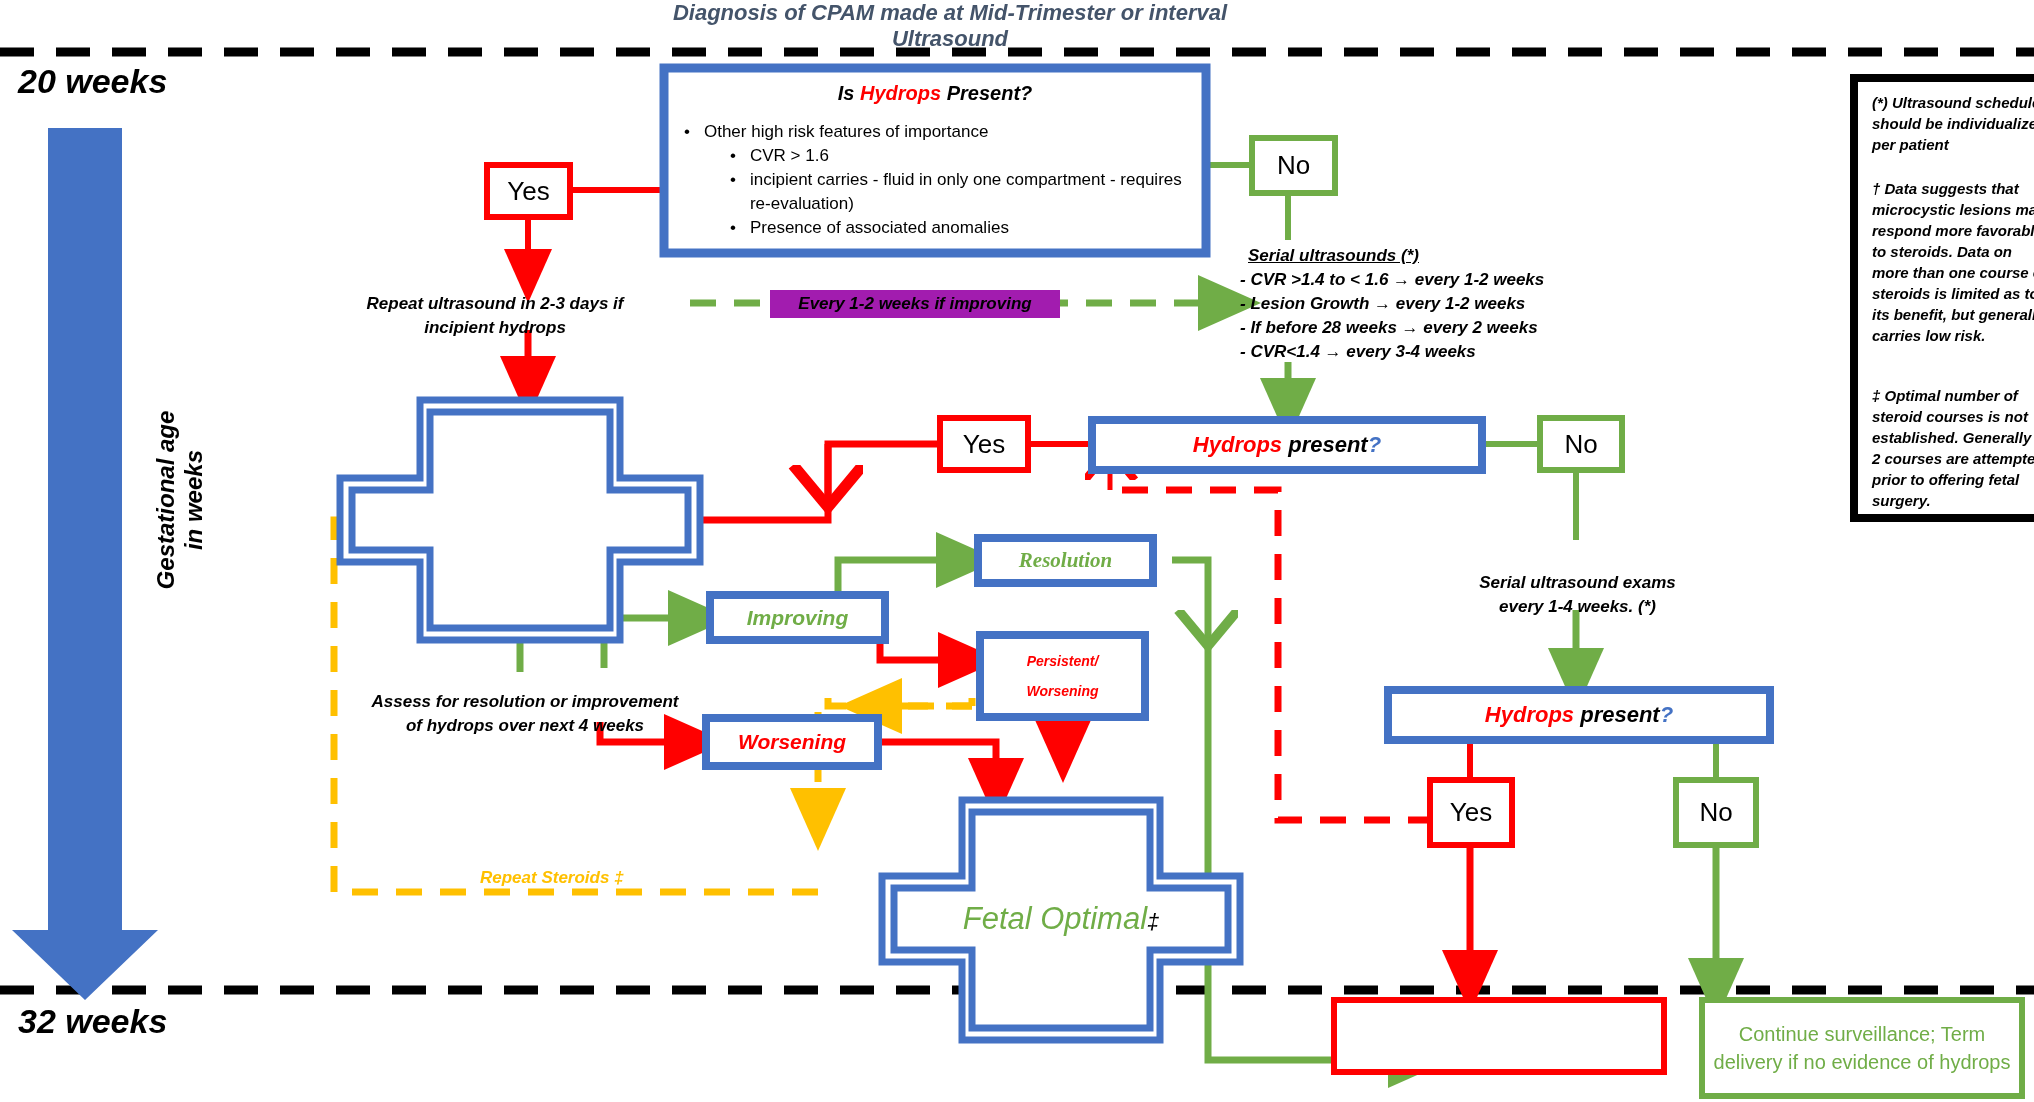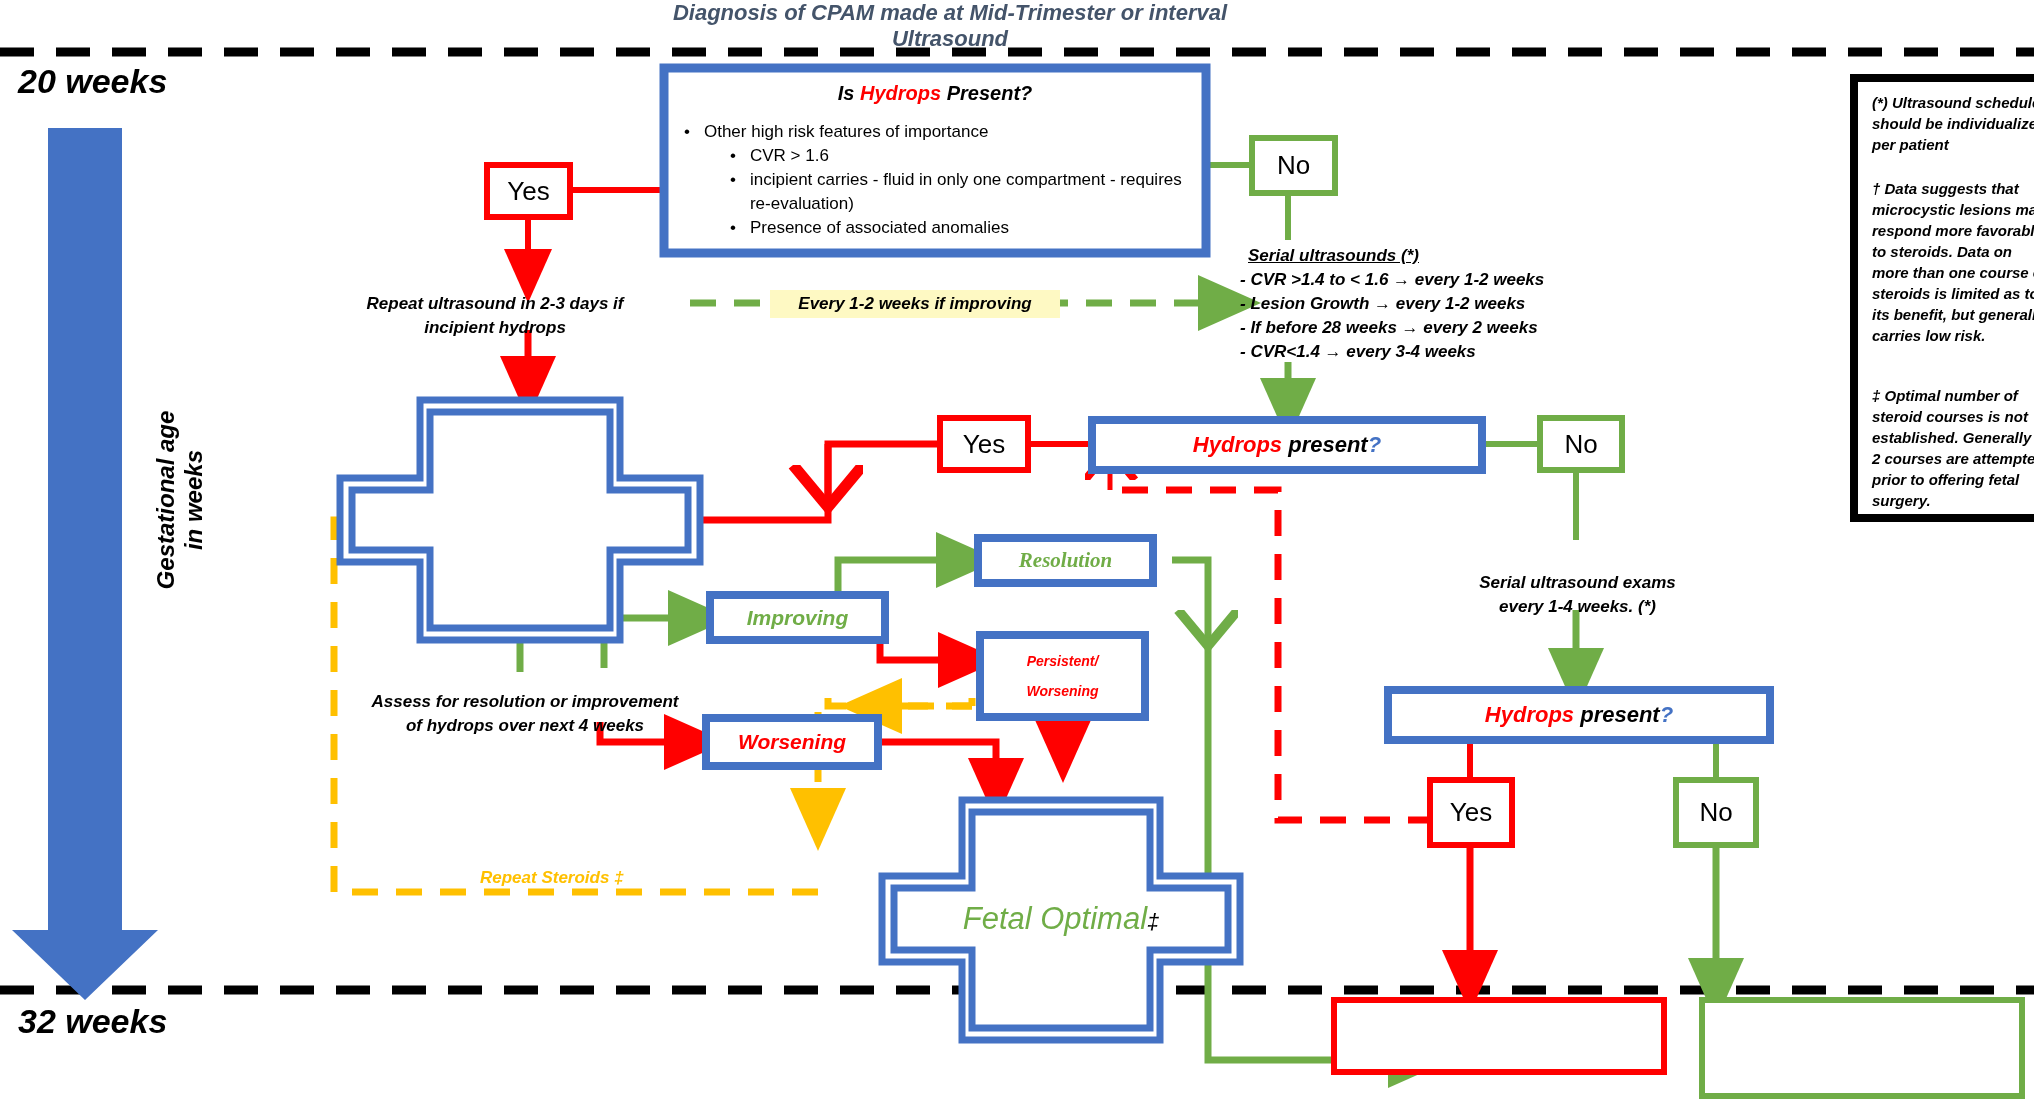--- a/index.html
+++ b/index.html
@@ -171,21 +171,21 @@
   </div>
 
   <div class="txt ctr" style="left:487px;top:165px;width:83px;height:52px;font-size:26px;">Yes</div>
   <div class="txt ctr" style="left:1252px;top:138px;width:83px;height:55px;font-size:26px;">No</div>
   <div class="txt ctr" style="left:940px;top:418px;width:88px;height:52px;font-size:26px;">Yes</div>
   <div class="txt ctr" style="left:1540px;top:418px;width:82px;height:52px;font-size:26px;">No</div>
   <div class="txt ctr" style="left:1430px;top:780px;width:82px;height:65px;font-size:26px;">Yes</div>
   <div class="txt ctr" style="left:1676px;top:780px;width:80px;height:65px;font-size:26px;">No</div>
 
   <div class="txt ctr ital" style="left:330px;top:288px;width:330px;height:56px;font-size:17px;line-height:24px;">Repeat ultrasound in 2-3 days if incipient hydrops</div>
-  <div class="txt ctr ital" style="left:770px;top:290px;width:290px;height:28px;font-size:17px;background:#fef9c3;">Every 1-2 weeks if improving</div>
+  <div class="txt ctr ital" style="left:770px;top:290px;width:290px;height:28px;font-size:17px;background:#a21caf;">Every 1-2 weeks if improving</div>
   <div class="txt ctr ital" style="left:370px;top:672px;width:310px;height:84px;font-size:17px;line-height:24px;">Assess for resolution or improvement  of hydrops over next 4 weeks</div>
   <div class="txt ital" style="left:480px;top:868px;font-size:17px;color:#FFC000;">Repeat Steroids ‡</div>
   <div class="txt ctr ital" style="left:1470px;top:540px;width:215px;height:110px;font-size:17px;line-height:24px;">Serial ultrasound exams every 1-4 weeks. (*)</div>
 
   <div class="txt ital" style="left:1248px;top:246px;font-size:17px;text-decoration:underline;">Serial ultrasounds (*)</div>
   <div class="txt ital" style="left:1240px;top:270px;font-size:17px;">- CVR &gt;1.4 to &lt; 1.6  → every 1-2 weeks</div>
   <div class="txt ital" style="left:1240px;top:294px;font-size:17px;">- Lesion Growth  → every 1-2 weeks</div>
   <div class="txt ital" style="left:1240px;top:318px;font-size:17px;">- If before 28 weeks  → every 2 weeks</div>
   <div class="txt ital" style="left:1240px;top:342px;font-size:17px;">- CVR&lt;1.4  → every 3-4 weeks</div>
 
@@ -204,18 +204,19 @@
   </div>
   <div class="txt ctr ital" style="left:706px;top:718px;width:172px;height:48px;font-size:21px;color:#FF0000;">Worsening</div>
 
   <div class="txt ctr" style="left:1092px;top:420px;width:390px;height:50px;font-size:22px;font-style:italic;font-weight:bold;">
     <span><span style="color:#FF0000;">Hydrops</span><span style="color:#000;"> present</span><span style="color:#4472C4;">?</span></span>
   </div>
   <div class="txt ctr" style="left:1388px;top:690px;width:382px;height:50px;font-size:22px;font-style:italic;font-weight:bold;">
     <span><span style="color:#FF0000;">Hydrops</span><span style="color:#000;"> present</span><span style="color:#4472C4;">?</span></span>
   </div>
 
+  <div class="txt ctr" style="left:1708px;top:1000px;width:308px;height:96px;font-size:20px;color:#70AD47;line-height:28px;">Continue surveillance; Term delivery if no evidence of hydrops</div>
 
   <div class="txt" style="left:1872px;top:92px;width:178px;font-size:15px;line-height:21px;font-style:italic;font-weight:bold;">(*) Ultrasound schedules should be individualized per patient</div>
   <div class="txt" style="left:1872px;top:178px;width:178px;font-size:15px;line-height:21px;font-style:italic;font-weight:bold;">† Data suggests that microcystic lesions may respond more favorable to steroids. Data on more than one course of steroids is limited as to its benefit, but generally carries low risk.</div>
   <div class="txt" style="left:1872px;top:385px;width:178px;font-size:15px;line-height:21px;font-style:italic;font-weight:bold;">‡ Optimal number of steroid courses is not established. Generally &gt; 2 courses are attempted prior to offering fetal surgery.</div>
 
 </div>
 
 </body></html>

